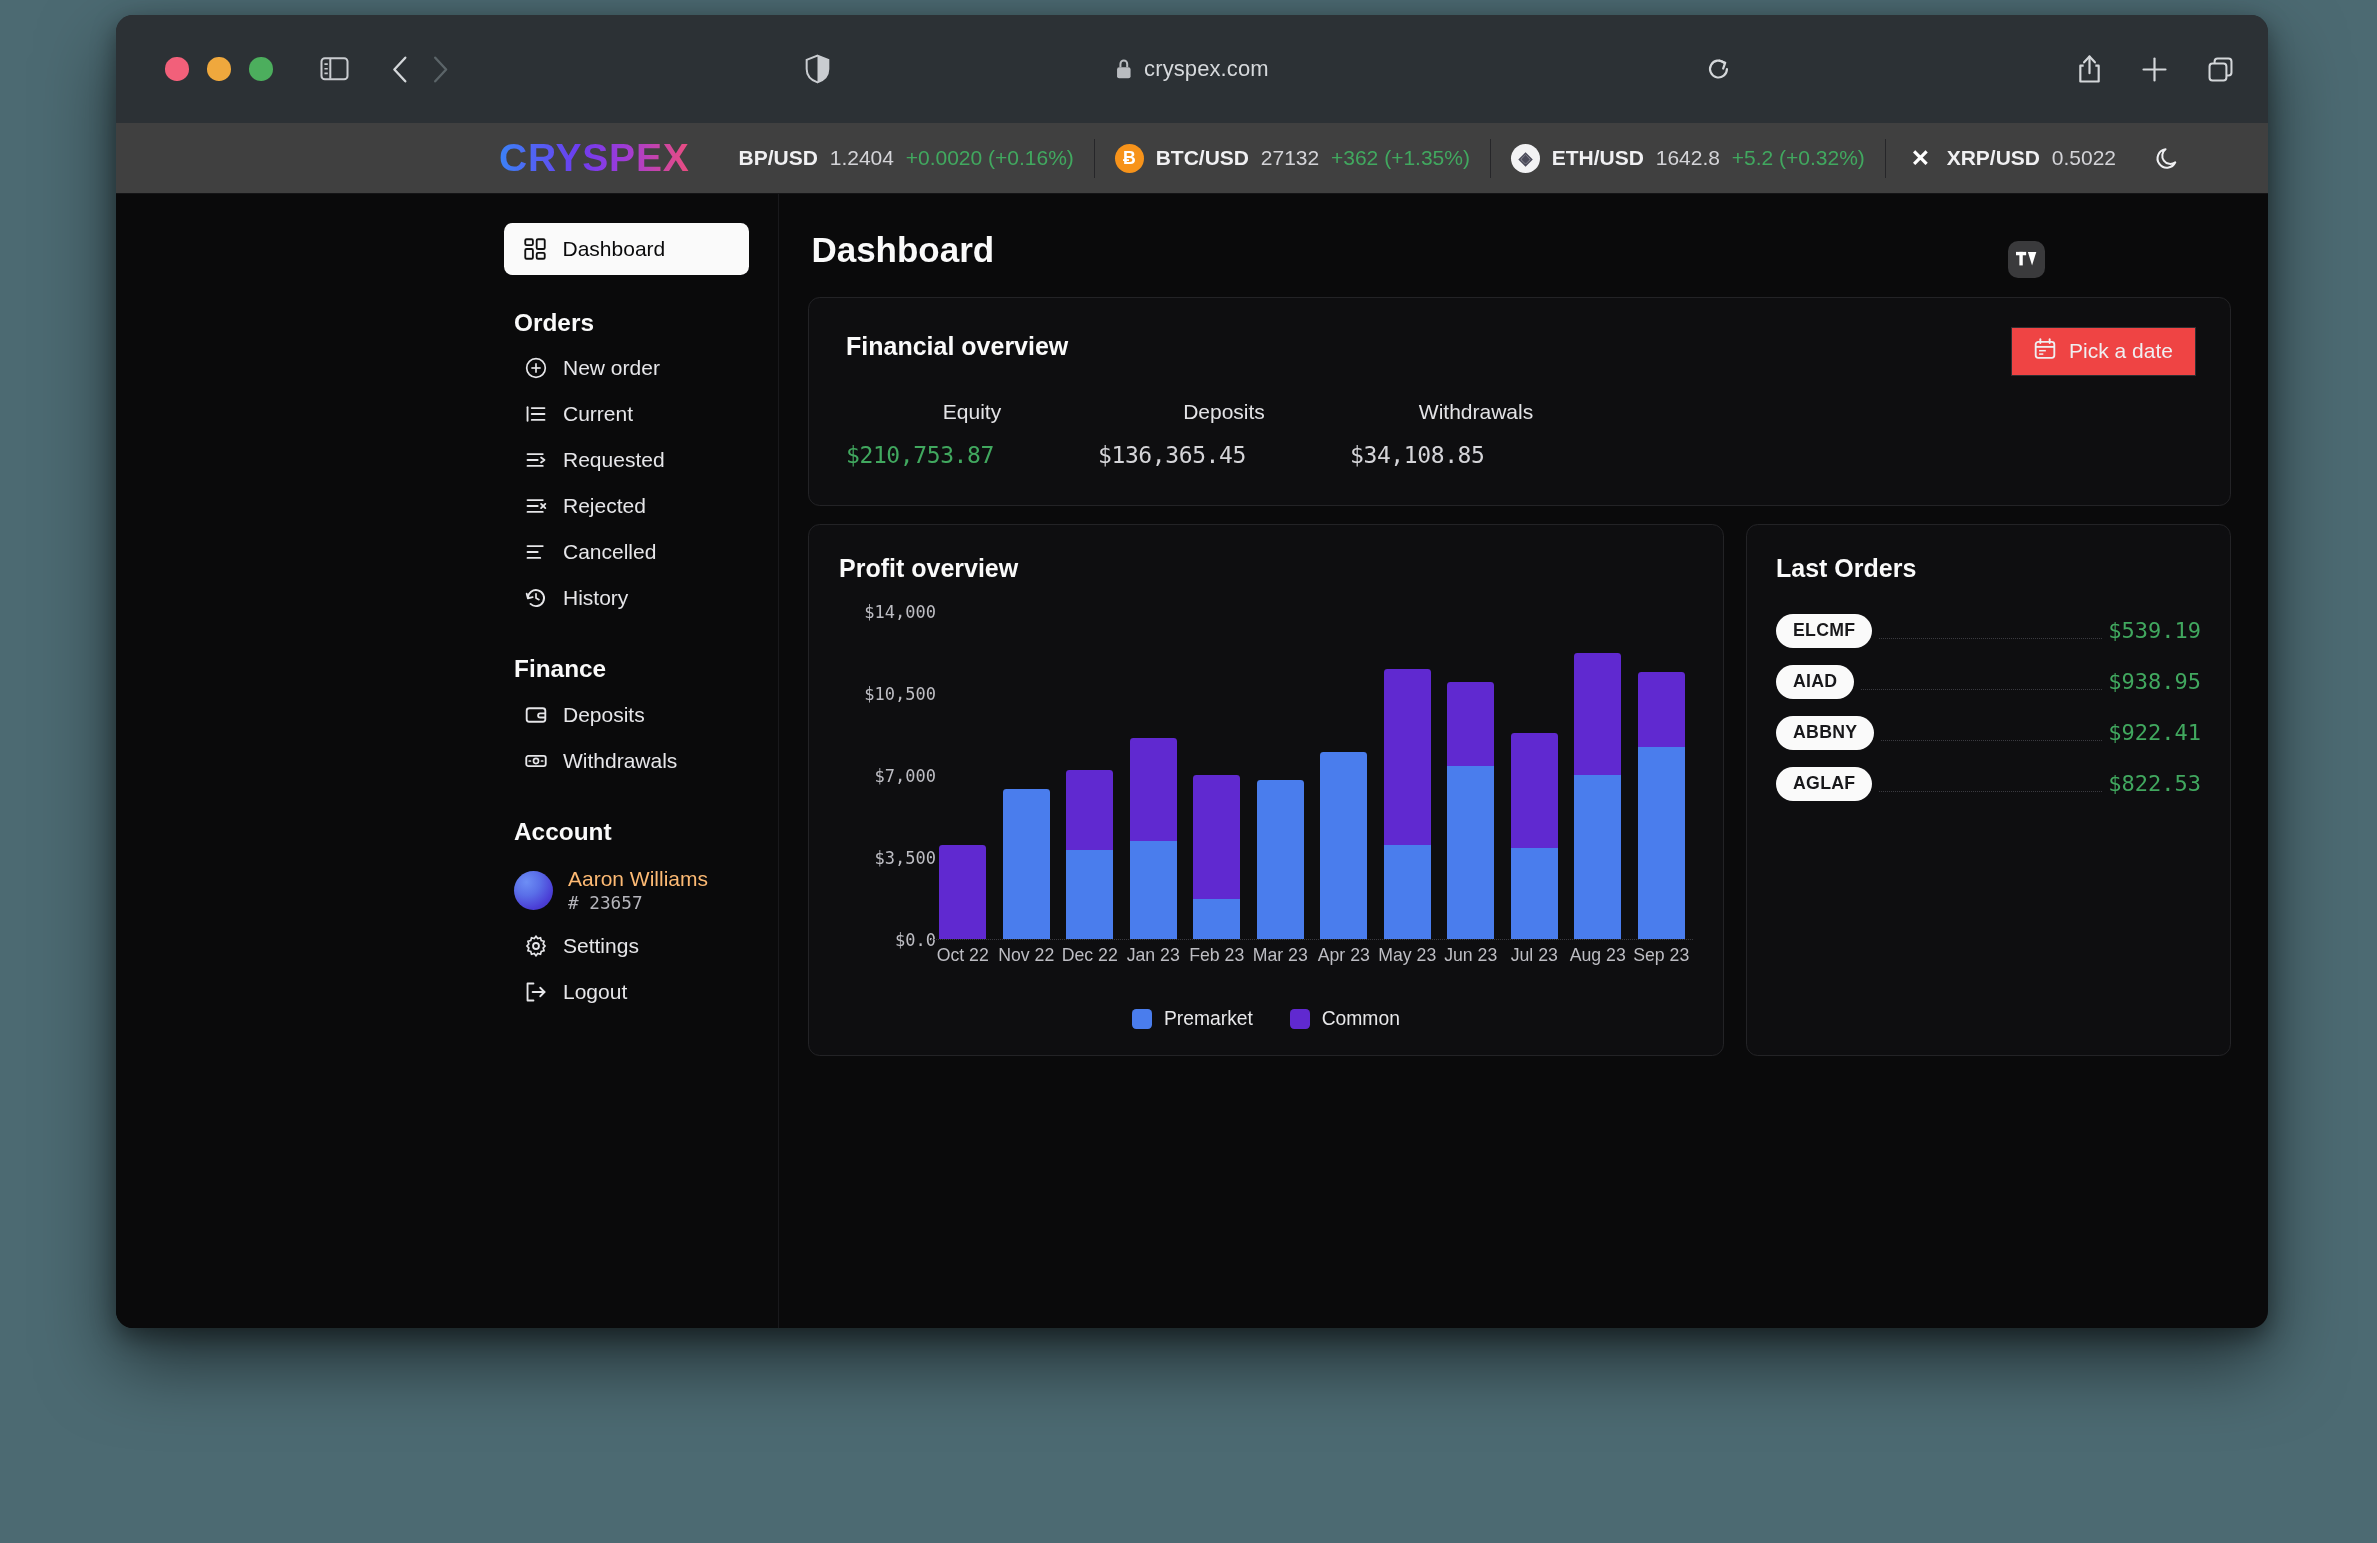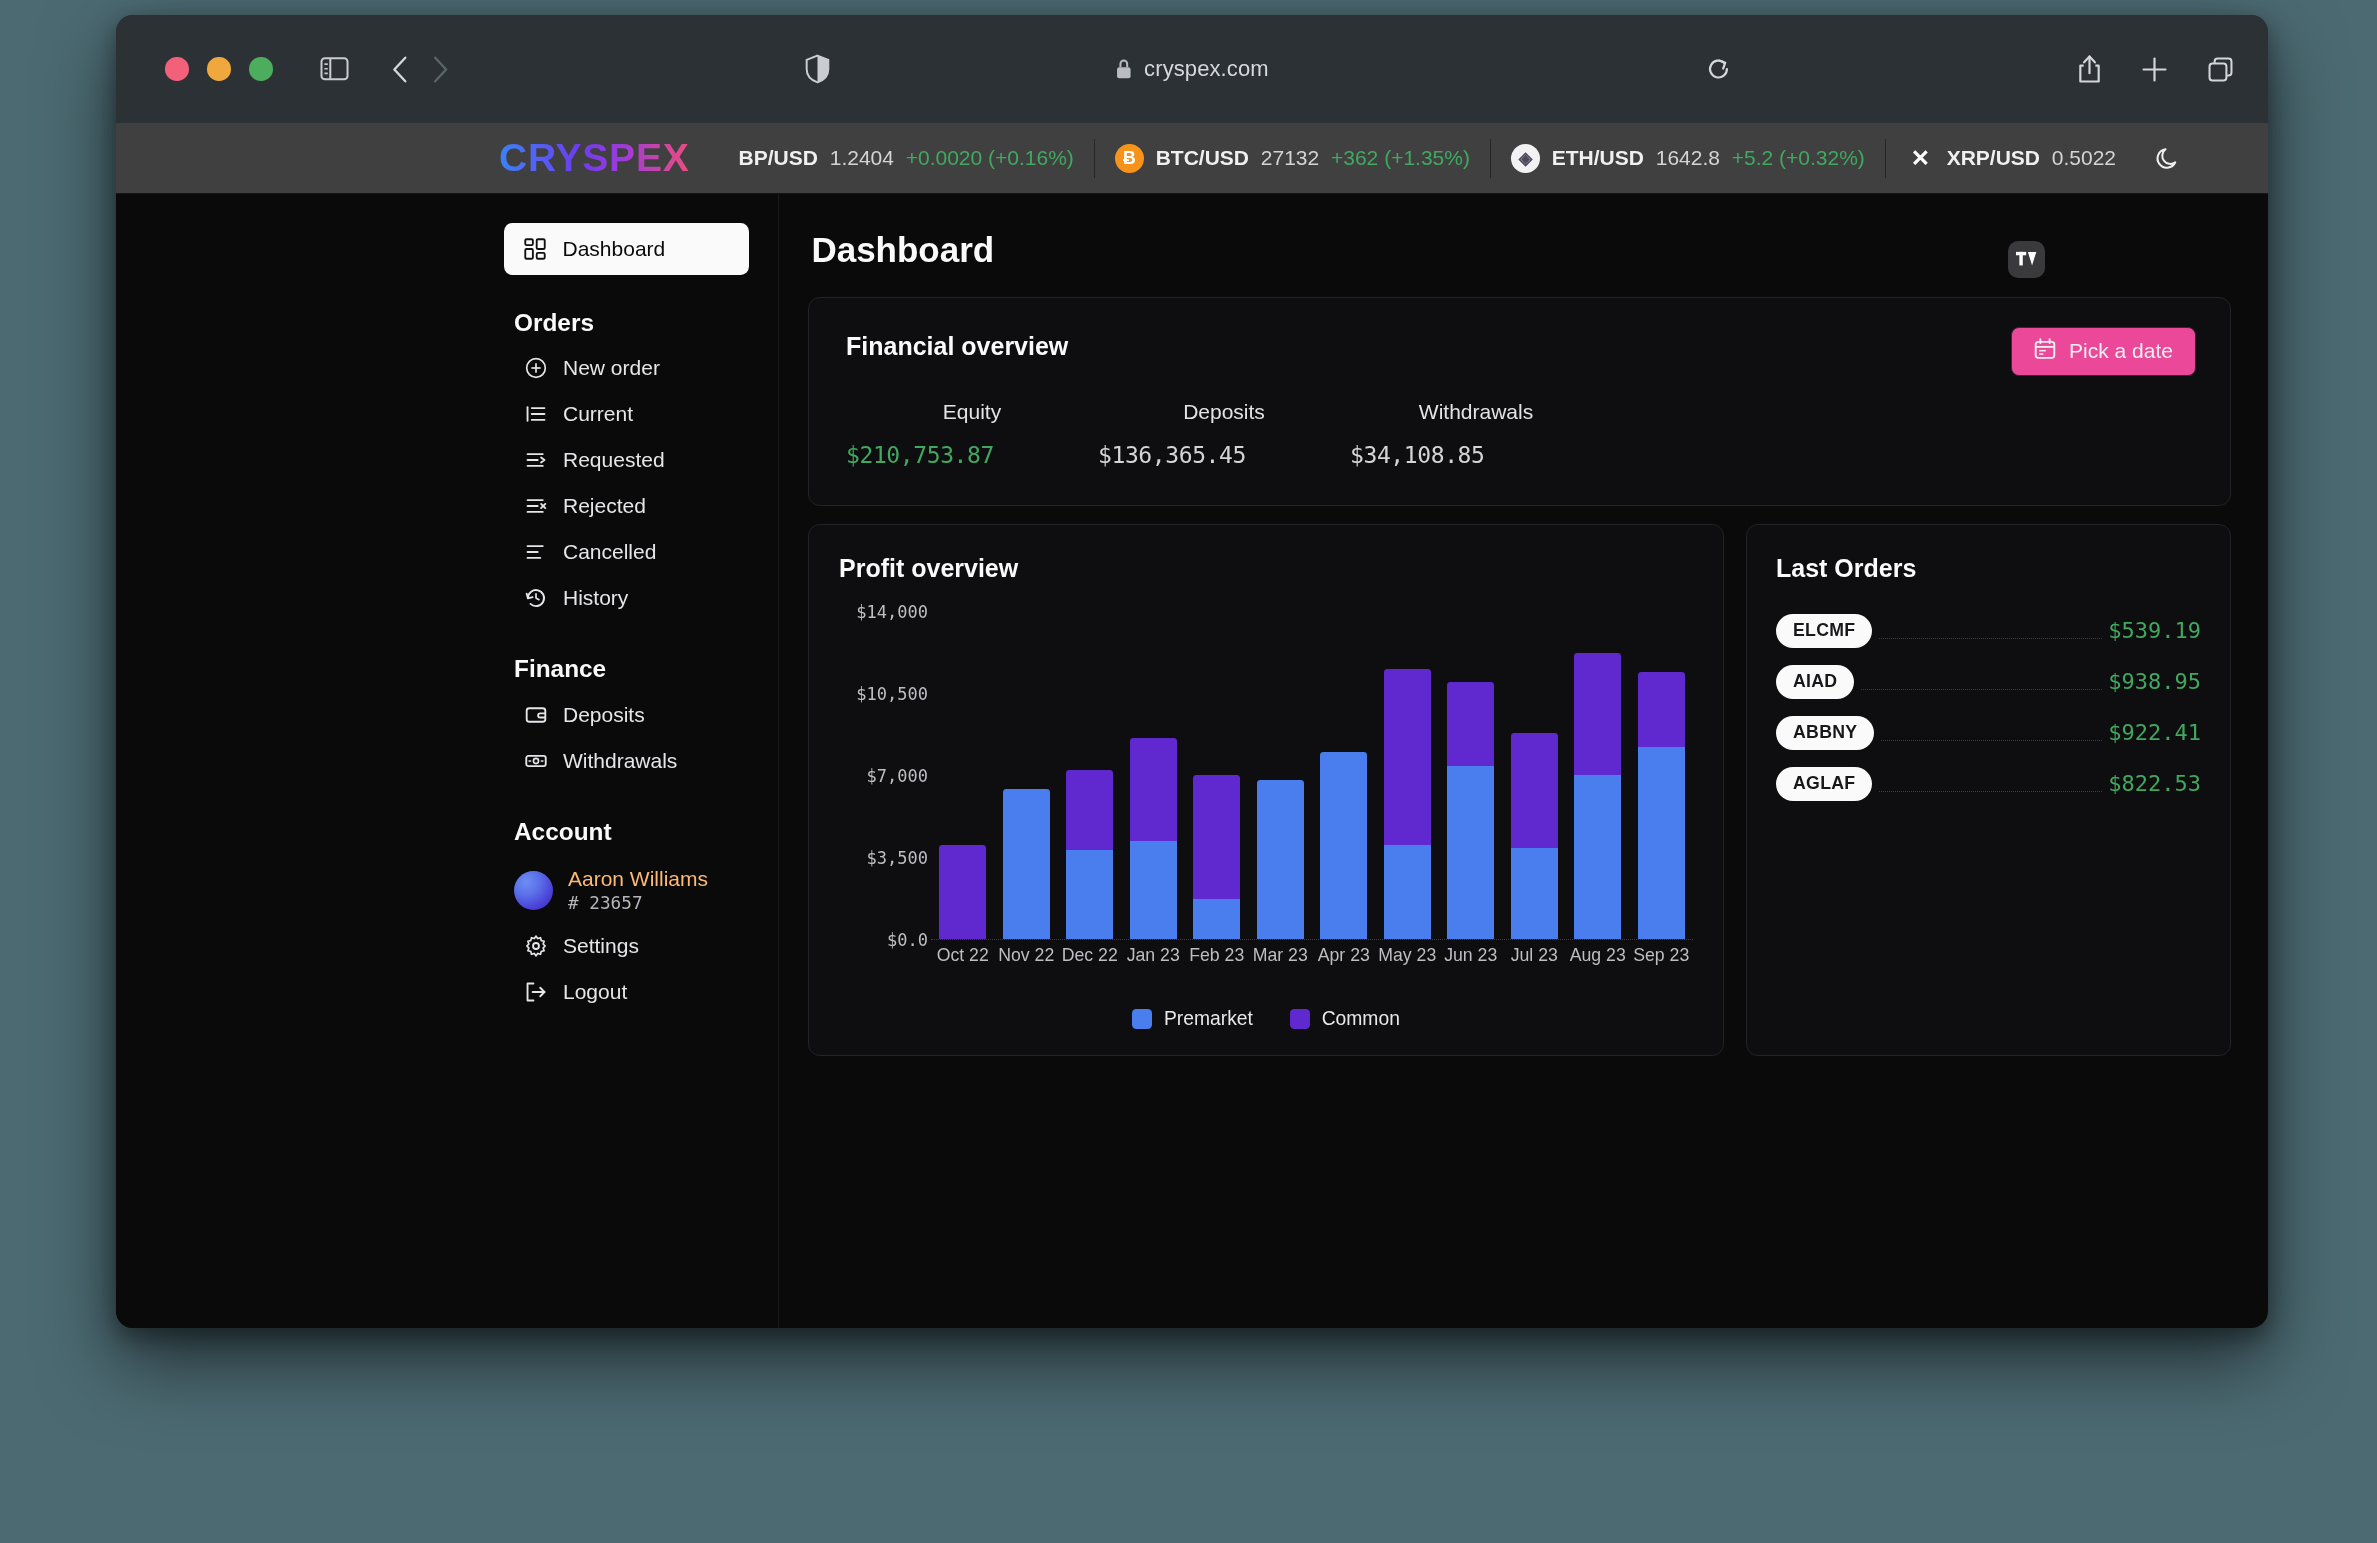--- a/index.html
+++ b/index.html
@@ -161,42 +161,42 @@
     background: #0e0e10;
     border: 0.8px solid #232326;
     border-radius: 11.8px;
   }
 
   .fin-card { padding: 34px 37px 37px 37px; position: relative; }
   .fin-title { color: #fafafa; font-size: 25px; font-weight: 700; }
   .pickdate {
     position: absolute; right: 34px; top: 29px;
     height: 49px; padding: 0 22px;
-    border: 0.8px solid #2e2e32; border-radius: 8px;
-    background: #ec4899; color: #efeff1;
+    border: 0.8px solid #2e2e32; border-radius: 0;
+    background: #ef4444; color: #efeff1;
     display: flex; align-items: center; gap: 13.5px;
     font-size: 21px;
   }
   .stats { display: flex; margin-top: 39px; }
   .stat { width: 252px; }
   .stat + .stat { margin-left: 0; }
   .stat-label { color: #e3e3e6; font-size: 21px; margin-bottom: 18px; text-align: center; }
   .stat-val { font-size: 23px; font-family: "DejaVu Sans Mono", monospace; color: #d4d4d8; letter-spacing: -0.4px; }
   .stat-val.pos { color: #41a85f; }
 
   .lower { display: flex; gap: 22px; margin-top: 18.5px; }
   .profit-card { flex: 0 0 916px; padding: 29px 30px 25px 30px; }
   .orders-card { flex: 1; padding: 29px 29px 25px 29px; }
   .card-h { color: #fafafa; font-size: 25px; font-weight: 700; }
 
   
   .chart-wrap { position: relative; height: 361px; margin-top: 29px; }
   .ygrid { position: absolute; left: 0; top: 0; width: 100%; height: 328px; }
   .ytick {
-    position: absolute; left: 8px; width: 81px;
+    position: absolute; left: 16px; width: 81px;
     text-align: right; color: #bdbdc3;
     font-size: 17px; font-family: "DejaVu Sans Mono", monospace;
     transform: translateY(-50%);
   }
   .plot {
     position: absolute; left: 92px; right: 0; top: 0; height: 328px;
     display: flex; align-items: flex-end; gap: 0;
     border-bottom: 0.8px dotted #3a3a40;
   }
   .bar-slot { flex: 1; display: flex; flex-direction: column; justify-content: flex-end; align-items: center; height: 100%; }

